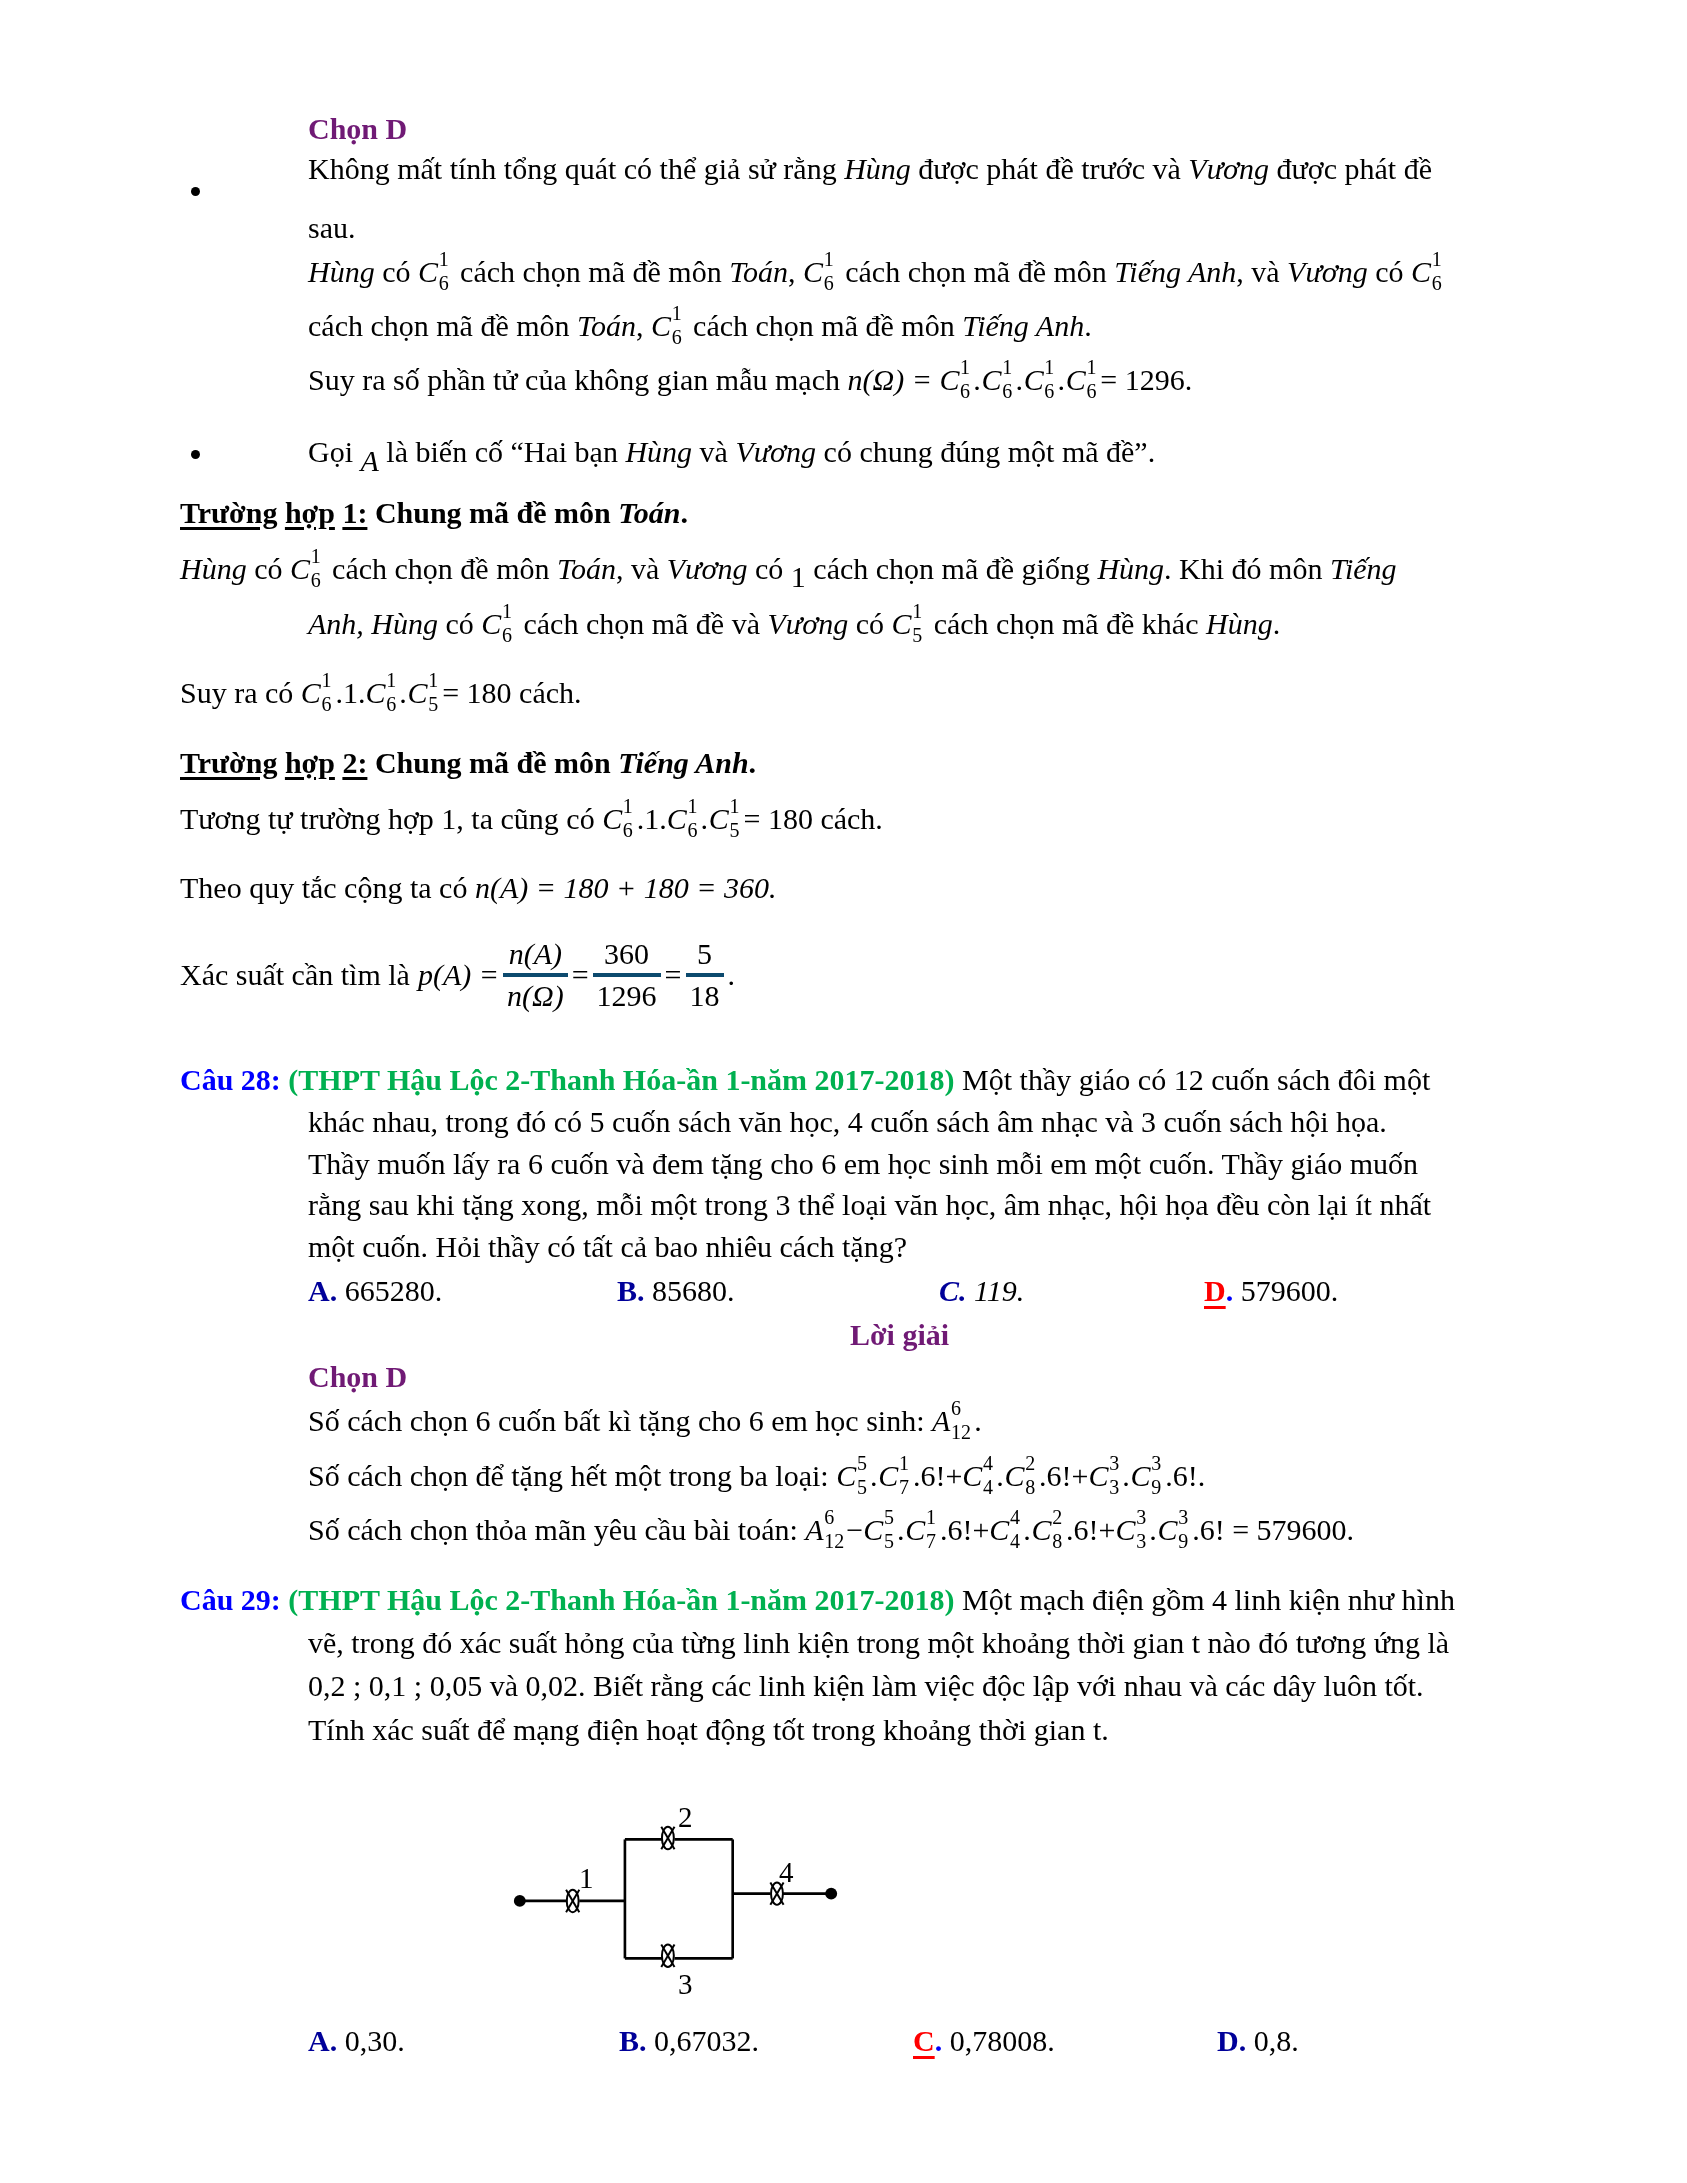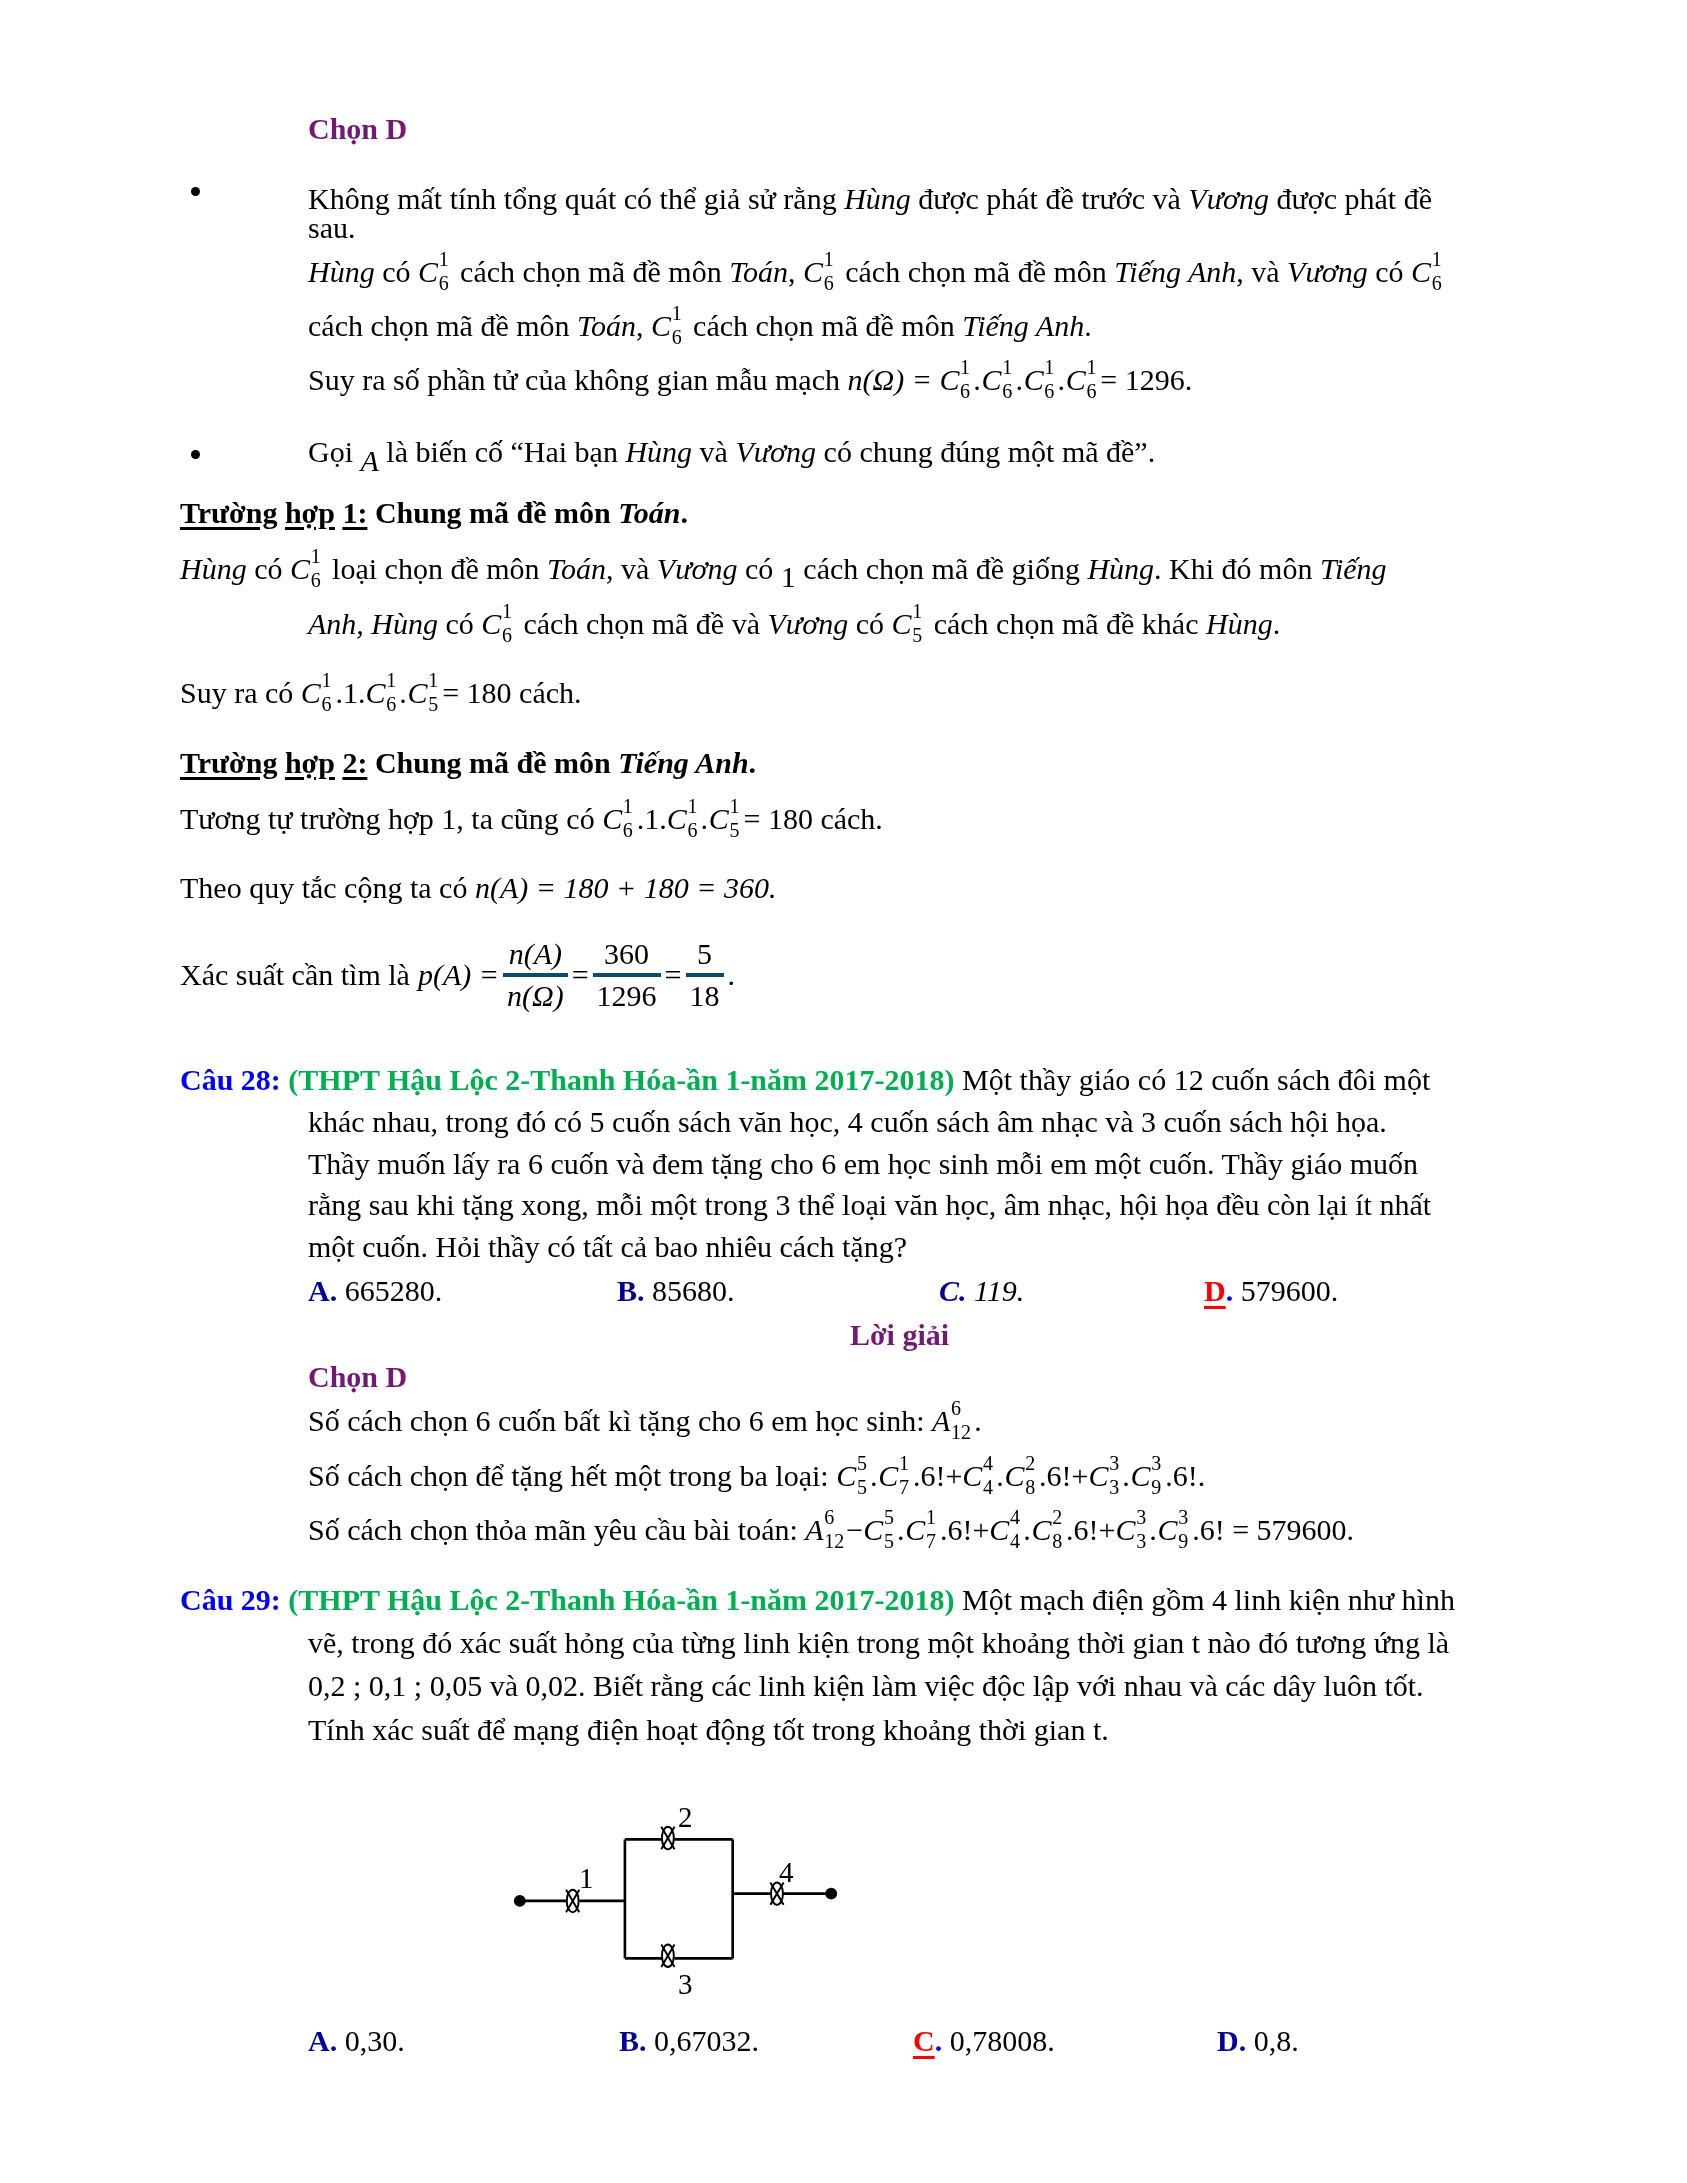--- a/index.html
+++ b/index.html
@@ -26,21 +26,21 @@
   .ans .lbl.correct { color:#FF0000; text-decoration:underline; text-decoration-thickness:2.6px; text-underline-offset:5.3px; }
   .diagram { position:absolute; left:496px; top:1773px; width:595px; height:232px; }
   .diagram-label { position:absolute; font-size:29px; }
 </style>
 </head>
 <body>
 
 <div class="line navy" style="left:308px; top:114px;">Chọn D</div>
 
 <span class="bullet" style="left:191px; top:187px;"></span>
-<div class="line" style="left:308px; top:184px;">
+<div class="line" style="left:308px; top:154px;">
   <span>Không mất tính tổng quát có thể giả sử rằng </span><span class="i">Hùng</span><span> được phát đề trước và </span><span class="i">Vương</span><span> được phát đề</span>
 </div>
 <div class="line" style="left:308px; top:213px;">sau.</div>
 
 <div class="line" style="left:308px; top:257px;">
   <span class="i">Hùng</span><span> có </span><span class="C">C<sup>1</sup><sub>6</sub></span><span> cách chọn mã đề môn </span><span class="i">Toán</span><span>, </span><span class="C">C<sup>1</sup><sub>6</sub></span><span> cách chọn mã đề môn </span><span class="i">Tiếng Anh</span><span>, và </span><span class="i">Vương</span><span> có </span><span class="C">C<sup>1</sup><sub>6</sub></span>
 </div>
 <div class="line" style="left:308px; top:311px;">
   <span>cách chọn mã đề môn </span><span class="i">Toán</span><span>, </span><span class="C">C<sup>1</sup><sub>6</sub></span><span> cách chọn mã đề môn </span><span class="i">Tiếng Anh</span><span>.</span>
 </div>
@@ -50,21 +50,21 @@
 
 <span class="bullet" style="left:191px; top:450px;"></span>
 <div class="line" style="left:308px; top:437px;">
   <span>Gọi </span><span class="i" style="position:relative; top:9.3px;">A</span><span> là biến cố “Hai bạn </span><span class="i">Hùng</span><span> và </span><span class="i">Vương</span><span> có chung đúng một mã đề”.</span>
 </div>
 
 <div class="line b" style="left:180px; top:498px;">
   <span class="u">Trường</span> <span class="u">hợp</span> <span class="u">1:</span><span> Chung mã đề môn </span><span class="i">Toán</span><span>.</span>
 </div>
 <div class="line" style="left:180px; top:554px;">
-  <span class="i">Hùng</span><span> có </span><span class="C">C<sup>1</sup><sub>6</sub></span><span> loại chọn đề môn </span><span class="i">Toán</span><span>, và </span><span class="i">Vương</span><span> có </span><span style="position:relative; top:8px;">1</span><span> cách chọn mã đề giống </span><span class="i">Hùng</span><span>. Khi đó môn </span><span class="i">Tiếng</span>
+  <span class="i">Hùng</span><span> có </span><span class="C">C<sup>1</sup><sub>6</sub></span><span> cách chọn đề môn </span><span class="i">Toán</span><span>, và </span><span class="i">Vương</span><span> có </span><span style="position:relative; top:8px;">1</span><span> cách chọn mã đề giống </span><span class="i">Hùng</span><span>. Khi đó môn </span><span class="i">Tiếng</span>
 </div>
 <div class="line" style="left:308px; top:609px;">
   <span class="i">Anh, Hùng</span><span> có </span><span class="C">C<sup>1</sup><sub>6</sub></span><span> cách chọn mã đề và </span><span class="i">Vương</span><span> có </span><span class="C">C<sup>1</sup><sub>5</sub></span><span> cách chọn mã đề khác </span><span class="i">Hùng</span><span>.</span>
 </div>
 <div class="line" style="left:180px; top:678px;">
   <span>Suy ra có </span><span class="math"><span class="C">C<sup>1</sup><sub>6</sub></span><span style="font-style:normal">.1.</span><span class="C">C<sup>1</sup><sub>6</sub></span>.<span class="C">C<sup>1</sup><sub>5</sub></span><span style="font-style:normal">= 180</span></span><span> cách.</span>
 </div>
 
 <div class="line b" style="left:180px; top:748px;">
   <span class="u">Trường</span> <span class="u">hợp</span> <span class="u">2:</span><span> Chung mã đề môn </span><span class="i">Tiếng Anh</span><span>.</span>

